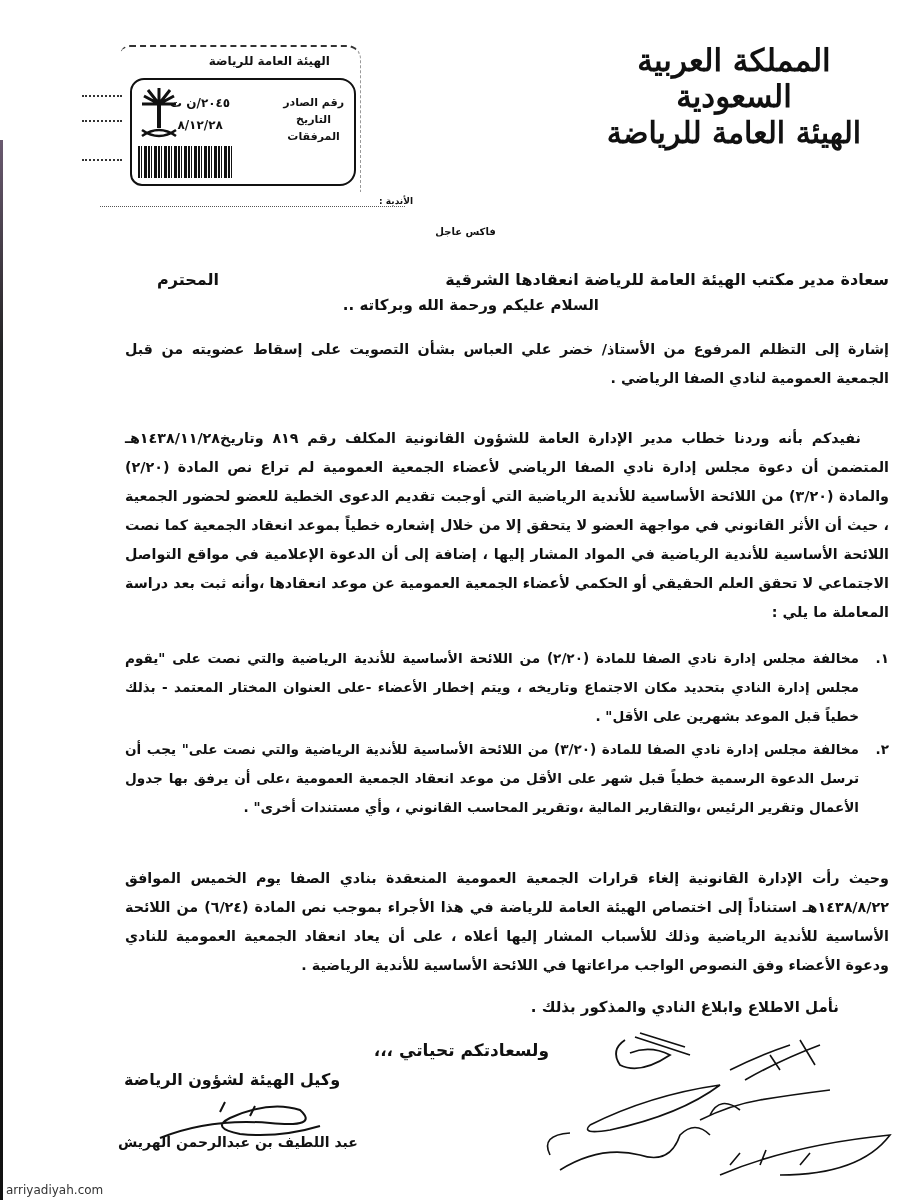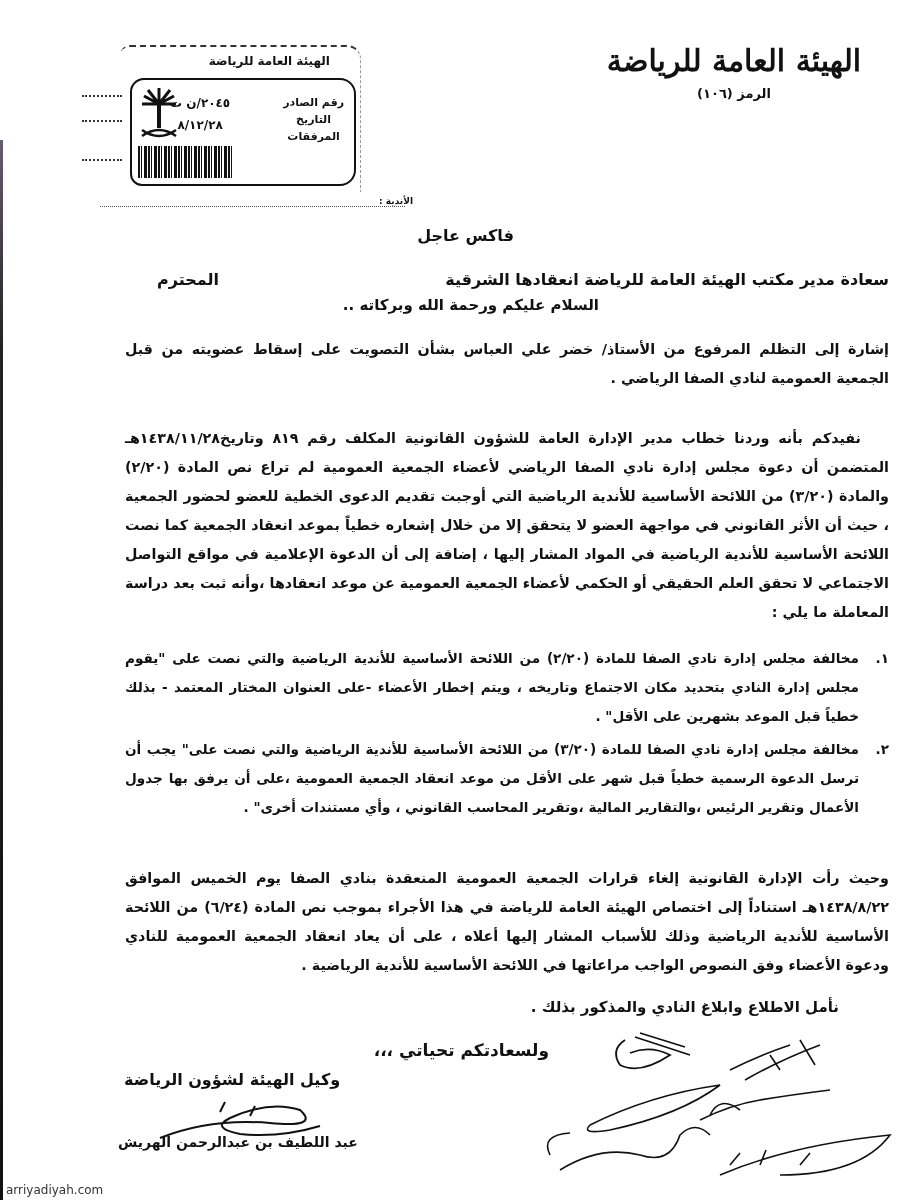--- a/index.html
+++ b/index.html
@@ -36,21 +36,21 @@
     .stamp-barcode {
       position: absolute; left: 6px; top: 66px; width: 94px; height: 32px;
       background: repeating-linear-gradient(to right, #111 0 2px, #fff 2px 3px, #111 3px 4px, #fff 4px 6px, #111 6px 9px, #fff 9px 10px);
     }
     .dots-left { position: absolute; left: 82px; width: 40px; border-top: 2px dotted #333; }
 
     
     .subject { position: absolute; right: 488px; top: 196px; font-size: 9px; font-weight: bold; }
     .subject-line { position: absolute; left: 100px; top: 206px; width: 305px; border-top: 1.5px dotted #555; }
 
-    .fax-title { position: absolute; left: 0; right: 0; top: 226px; text-align: center; font-weight: bold; font-size: 16px; padding-left: 30px; }
+    .fax-title { position: absolute; left: 0; right: 0; top: 226px; text-align: center; font-weight: bold; font-size: 10px; padding-left: 30px; }
 
     .addressee { position: absolute; right: 12px; top: 270px; font-weight: bold; font-size: 16px; }
     .respected { position: absolute; left: 157px; top: 270px; font-weight: bold; font-size: 16px; }
     .greeting { position: absolute; right: 302px; top: 296px; font-size: 15px; font-weight: bold; }
 
     .body { position: absolute; left: 125px; right: 12px; font-weight: bold; font-size: 14.3px; line-height: 29px; text-align: justify; text-align-last: right; }
     .p1 { top: 335px; text-indent: 0; }
     .p2 { top: 424px; text-indent: 28px; }
     .items { position: absolute; left: 125px; right: 12px; top: 644px; font-weight: bold; font-size: 13.6px; line-height: 29px; }
     .item { position: relative; padding-right: 30px; text-align: justify; text-align-last: right; margin-bottom: 4px; }
@@ -64,22 +64,22 @@
     .sig-name { position: absolute; left: 118px; top: 1134px; font-weight: bold; font-size: 14px; }
     .handwriting { position: absolute; left: 530px; top: 1025px; width: 370px; height: 175px; }
     .watermark { position: absolute; left: 6px; top: 1183px; font-size: 12px; color: #333; font-family: "DejaVu Sans", sans-serif; direction: ltr; }
   </style>
 </head>
 <body>
 
 <div class="edge-left"></div>
 
 <div class="hdr-right rtl">
+  <div class="kingdom">المملكة العربية السعودية</div>
   <div class="authority">الهيئة العامة للرياضة</div>
-  <div class="code">الرمز (١٠٦)</div>
 </div>
 
 <div class="dots-left" style="top:95px"></div>
 <div class="dots-left" style="top:120px"></div>
 <div class="dots-left" style="top:159px"></div>
 <div class="stamp-outer">
   <div class="stamp-title rtl">الهيئة العامة للرياضة</div>
 </div>
 <div class="stamp-box">
   <div class="stamp-labels rtl">

